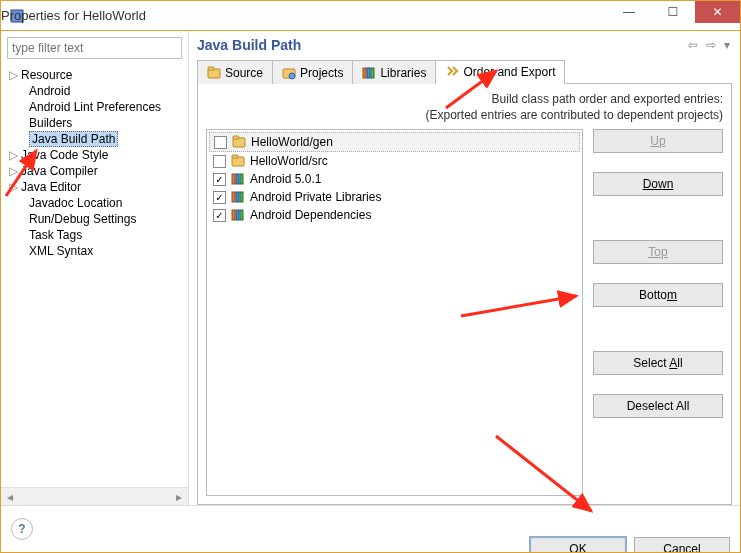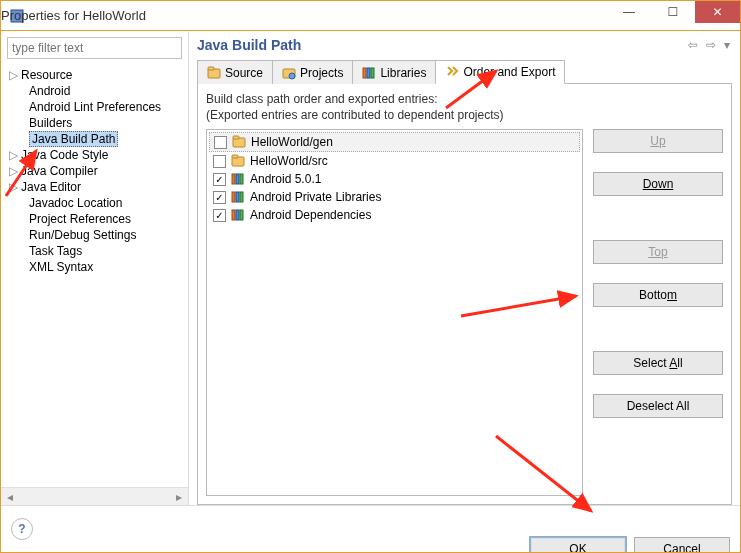--- a/index.html
+++ b/index.html
@@ -32,21 +32,21 @@
 .page-title { font-size: 14px; font-weight: 600; color: #3b5998; flex: 1; }
 .nav-arrows { display: flex; gap: 4px; color: #888; }
 .nav-arrows span { padding: 0 2px; }
 
 .tabstrip { display: flex; border-bottom: 1px solid #bbb; }
 .tab { padding: 4px 9px; border: 1px solid #bbb; border-bottom: none; margin-right: -1px; background: #f0f0f0; display: flex; align-items: flex-end; gap: 4px; cursor: default; position: relative; top: 1px; }
 .tab.active { background: #fff; border-bottom: 1px solid #fff; }
 .tab .ticon { width: 14px; height: 14px; }
 
 .tab-body { border: 1px solid #bbb; border-top: none; flex: 1; padding: 8px; display: flex; flex-direction: column; }
-.desc { color: #333; line-height: 1.3; margin-bottom: 6px; }
+.desc { color: #333; line-height: 1.3; margin-bottom: 6px; text-align: right; }
 .list-and-buttons { flex: 1; display: flex; gap: 10px; }
 .list { flex: 1; border: 1px solid #bbb; background: #fff; padding: 2px; overflow: auto; }
 .list-row { display: flex; align-items: flex-end; gap: 5px; padding: 2px 4px; }
 .list-row.sel { background: #f2f2f2; border: 1px dotted #aaa; }
 .chk { width: 13px; height: 13px; border: 1px solid #888; display: inline-flex; align-items: center; justify-content: center; font-size: 10px; background: #fff; line-height: 1; }
 .libicon { width: 14px; height: 14px; }
 .btn-col { width: 130px; display: flex; flex-direction: column; gap: 19px; }
 .btn-col .gap6 { height: 6px; }
 .btn { border: 1px solid #adadad; background: #e9e9e9; padding: 4px 0; text-align: center; cursor: default; }
 .btn.disabled { color: #9a9a9a; }
@@ -108,21 +108,20 @@
       <div class="tree" id="tree">
           <div class="tree-item"><span class="twisty">▷</span><span class="label">Resource</span></div>
           <div class="tree-item child"><span class="label">Android</span></div>
           <div class="tree-item child"><span class="label">Android Lint Preferences</span></div>
           <div class="tree-item child"><span class="label">Builders</span></div>
           <div class="tree-item child selected"><span class="label">Java Build Path</span></div>
           <div class="tree-item"><span class="twisty">▷</span><span class="label">Java Code Style</span></div>
           <div class="tree-item"><span class="twisty">▷</span><span class="label">Java Compiler</span></div>
           <div class="tree-item"><span class="twisty">▷</span><span class="label">Java Editor</span></div>
           <div class="tree-item child"><span class="label">Javadoc Location</span></div>
-          <div class="tree-item child"><span class="label">Project References</span></div>
           <div class="tree-item child"><span class="label">Run/Debug Settings</span></div>
           <div class="tree-item child"><span class="label">Task Tags</span></div>
           <div class="tree-item child"><span class="label">XML Syntax</span></div>
         </div>
       <div class="left-scroll">
         <div class="sbtn">◂</div>
         <div class="track"></div>
         <div class="sbtn">▸</div>
       </div>
     </div>

